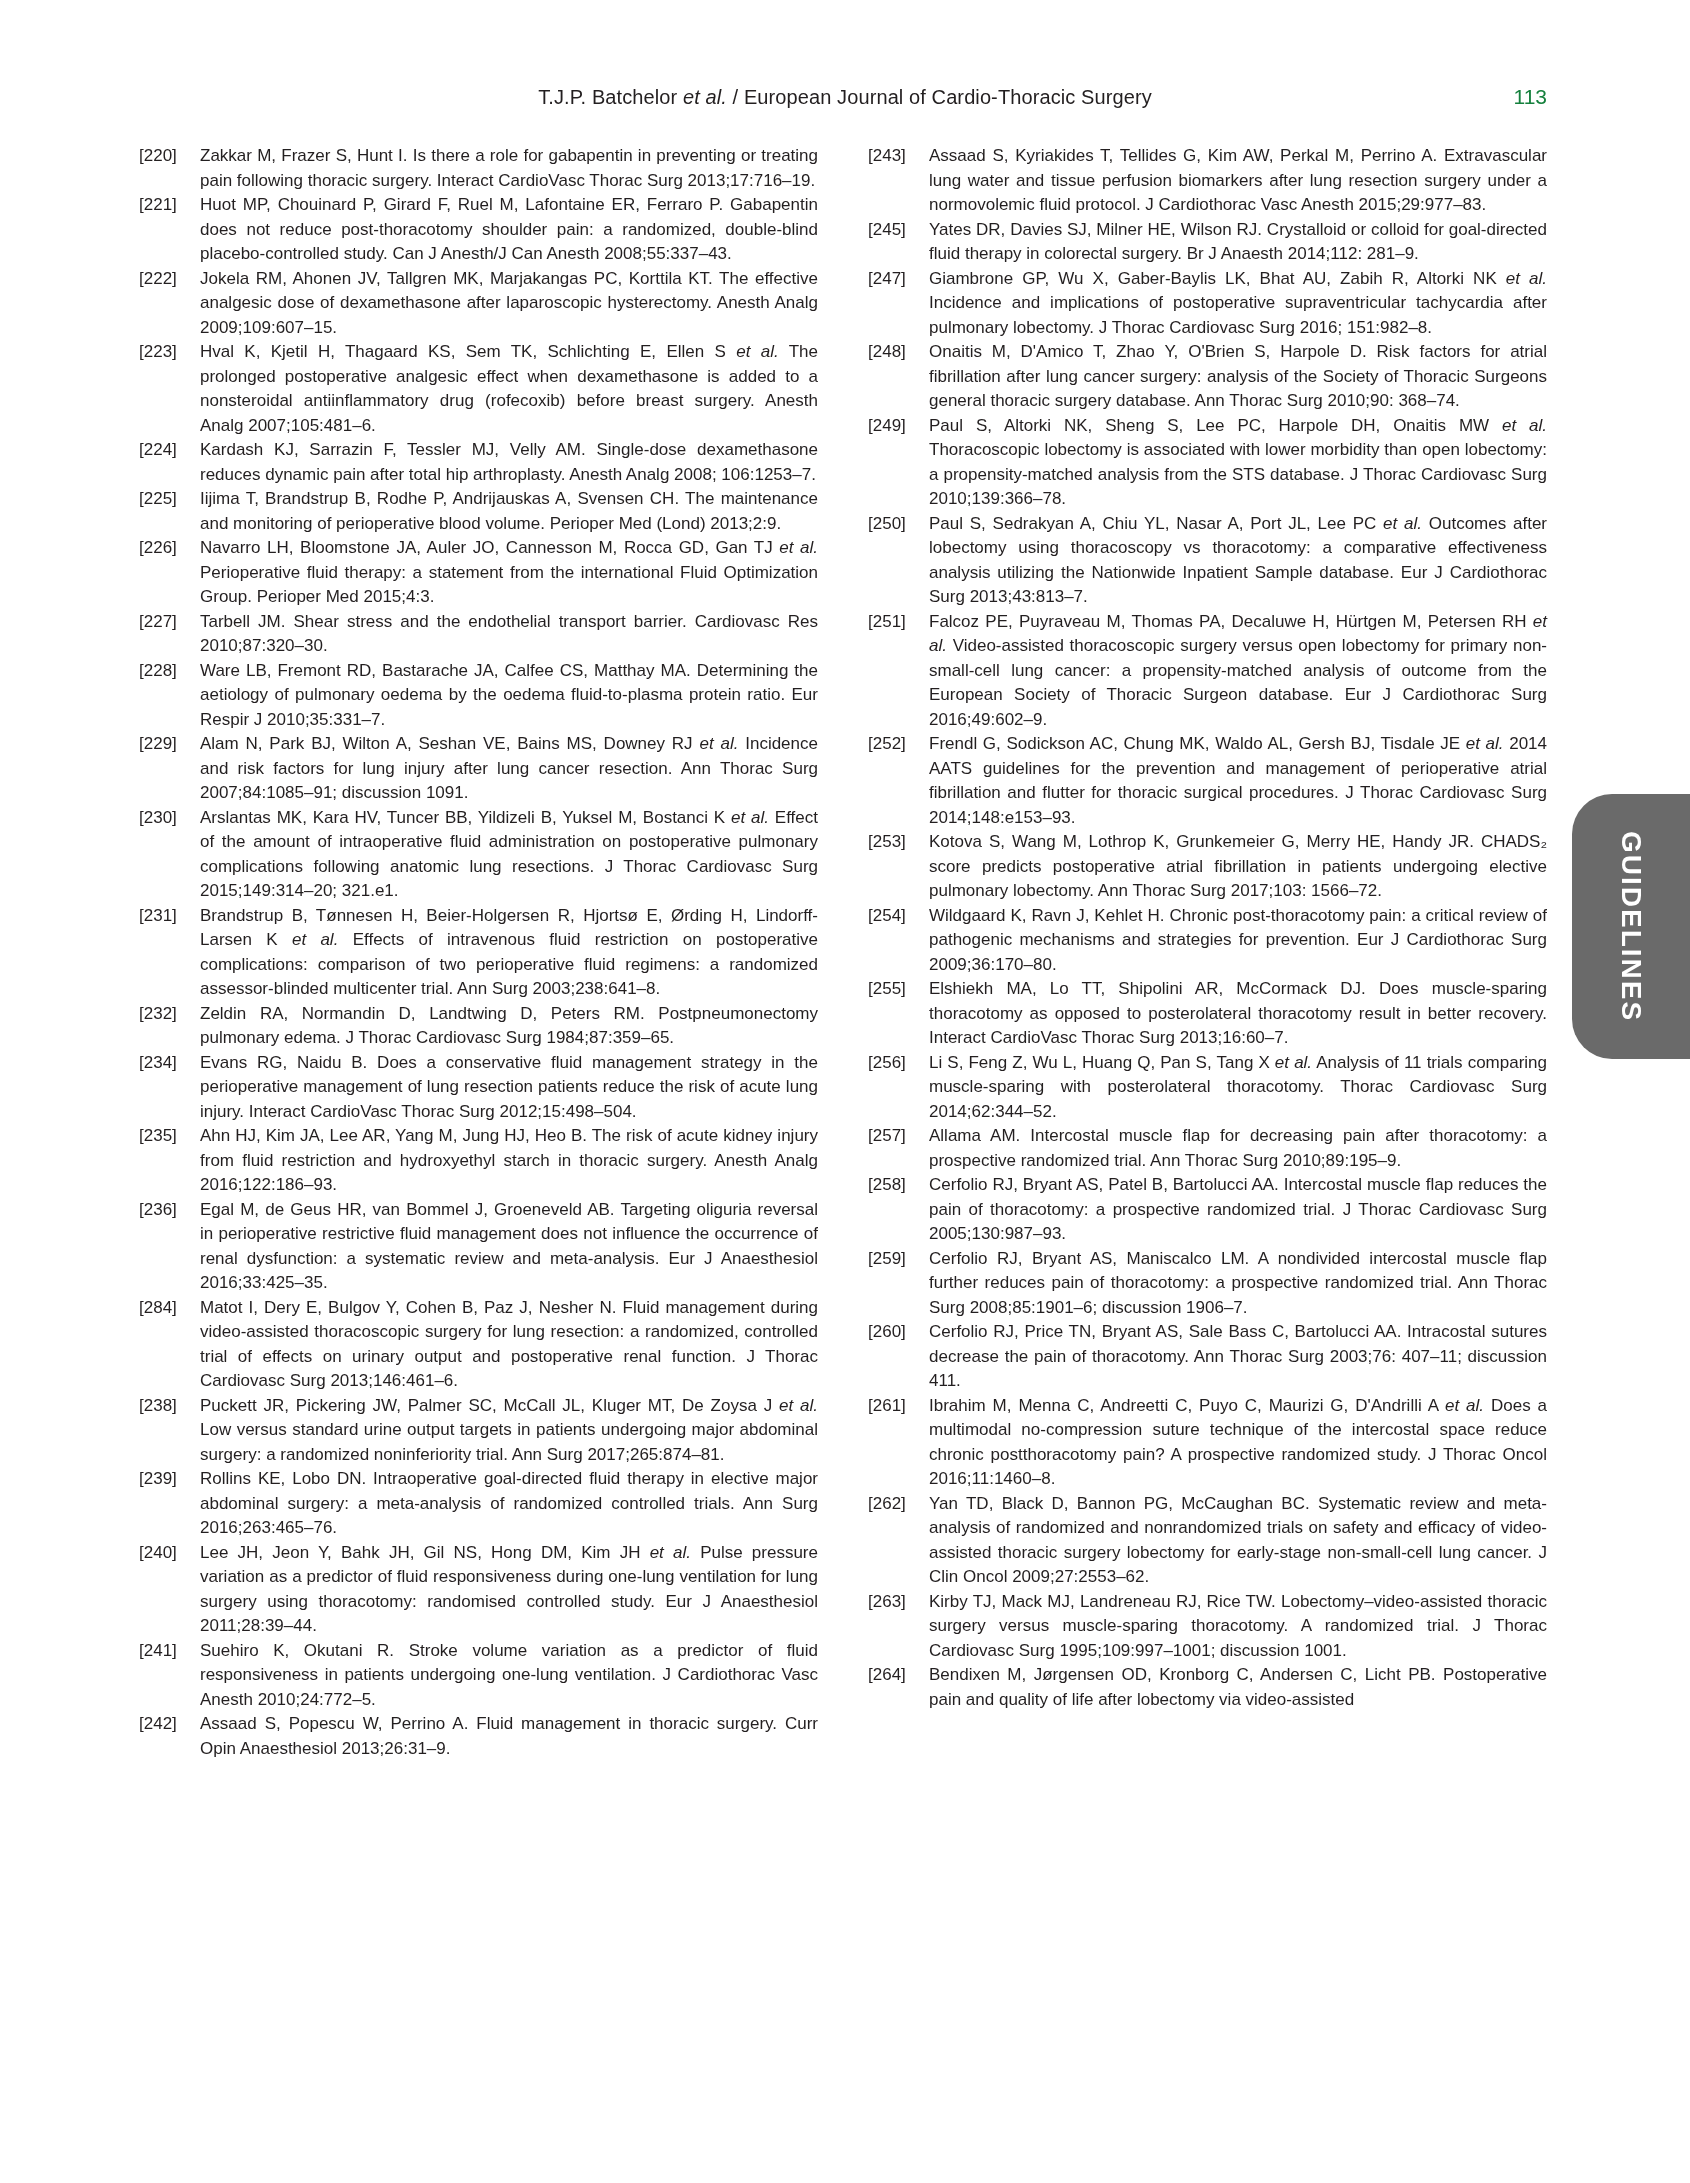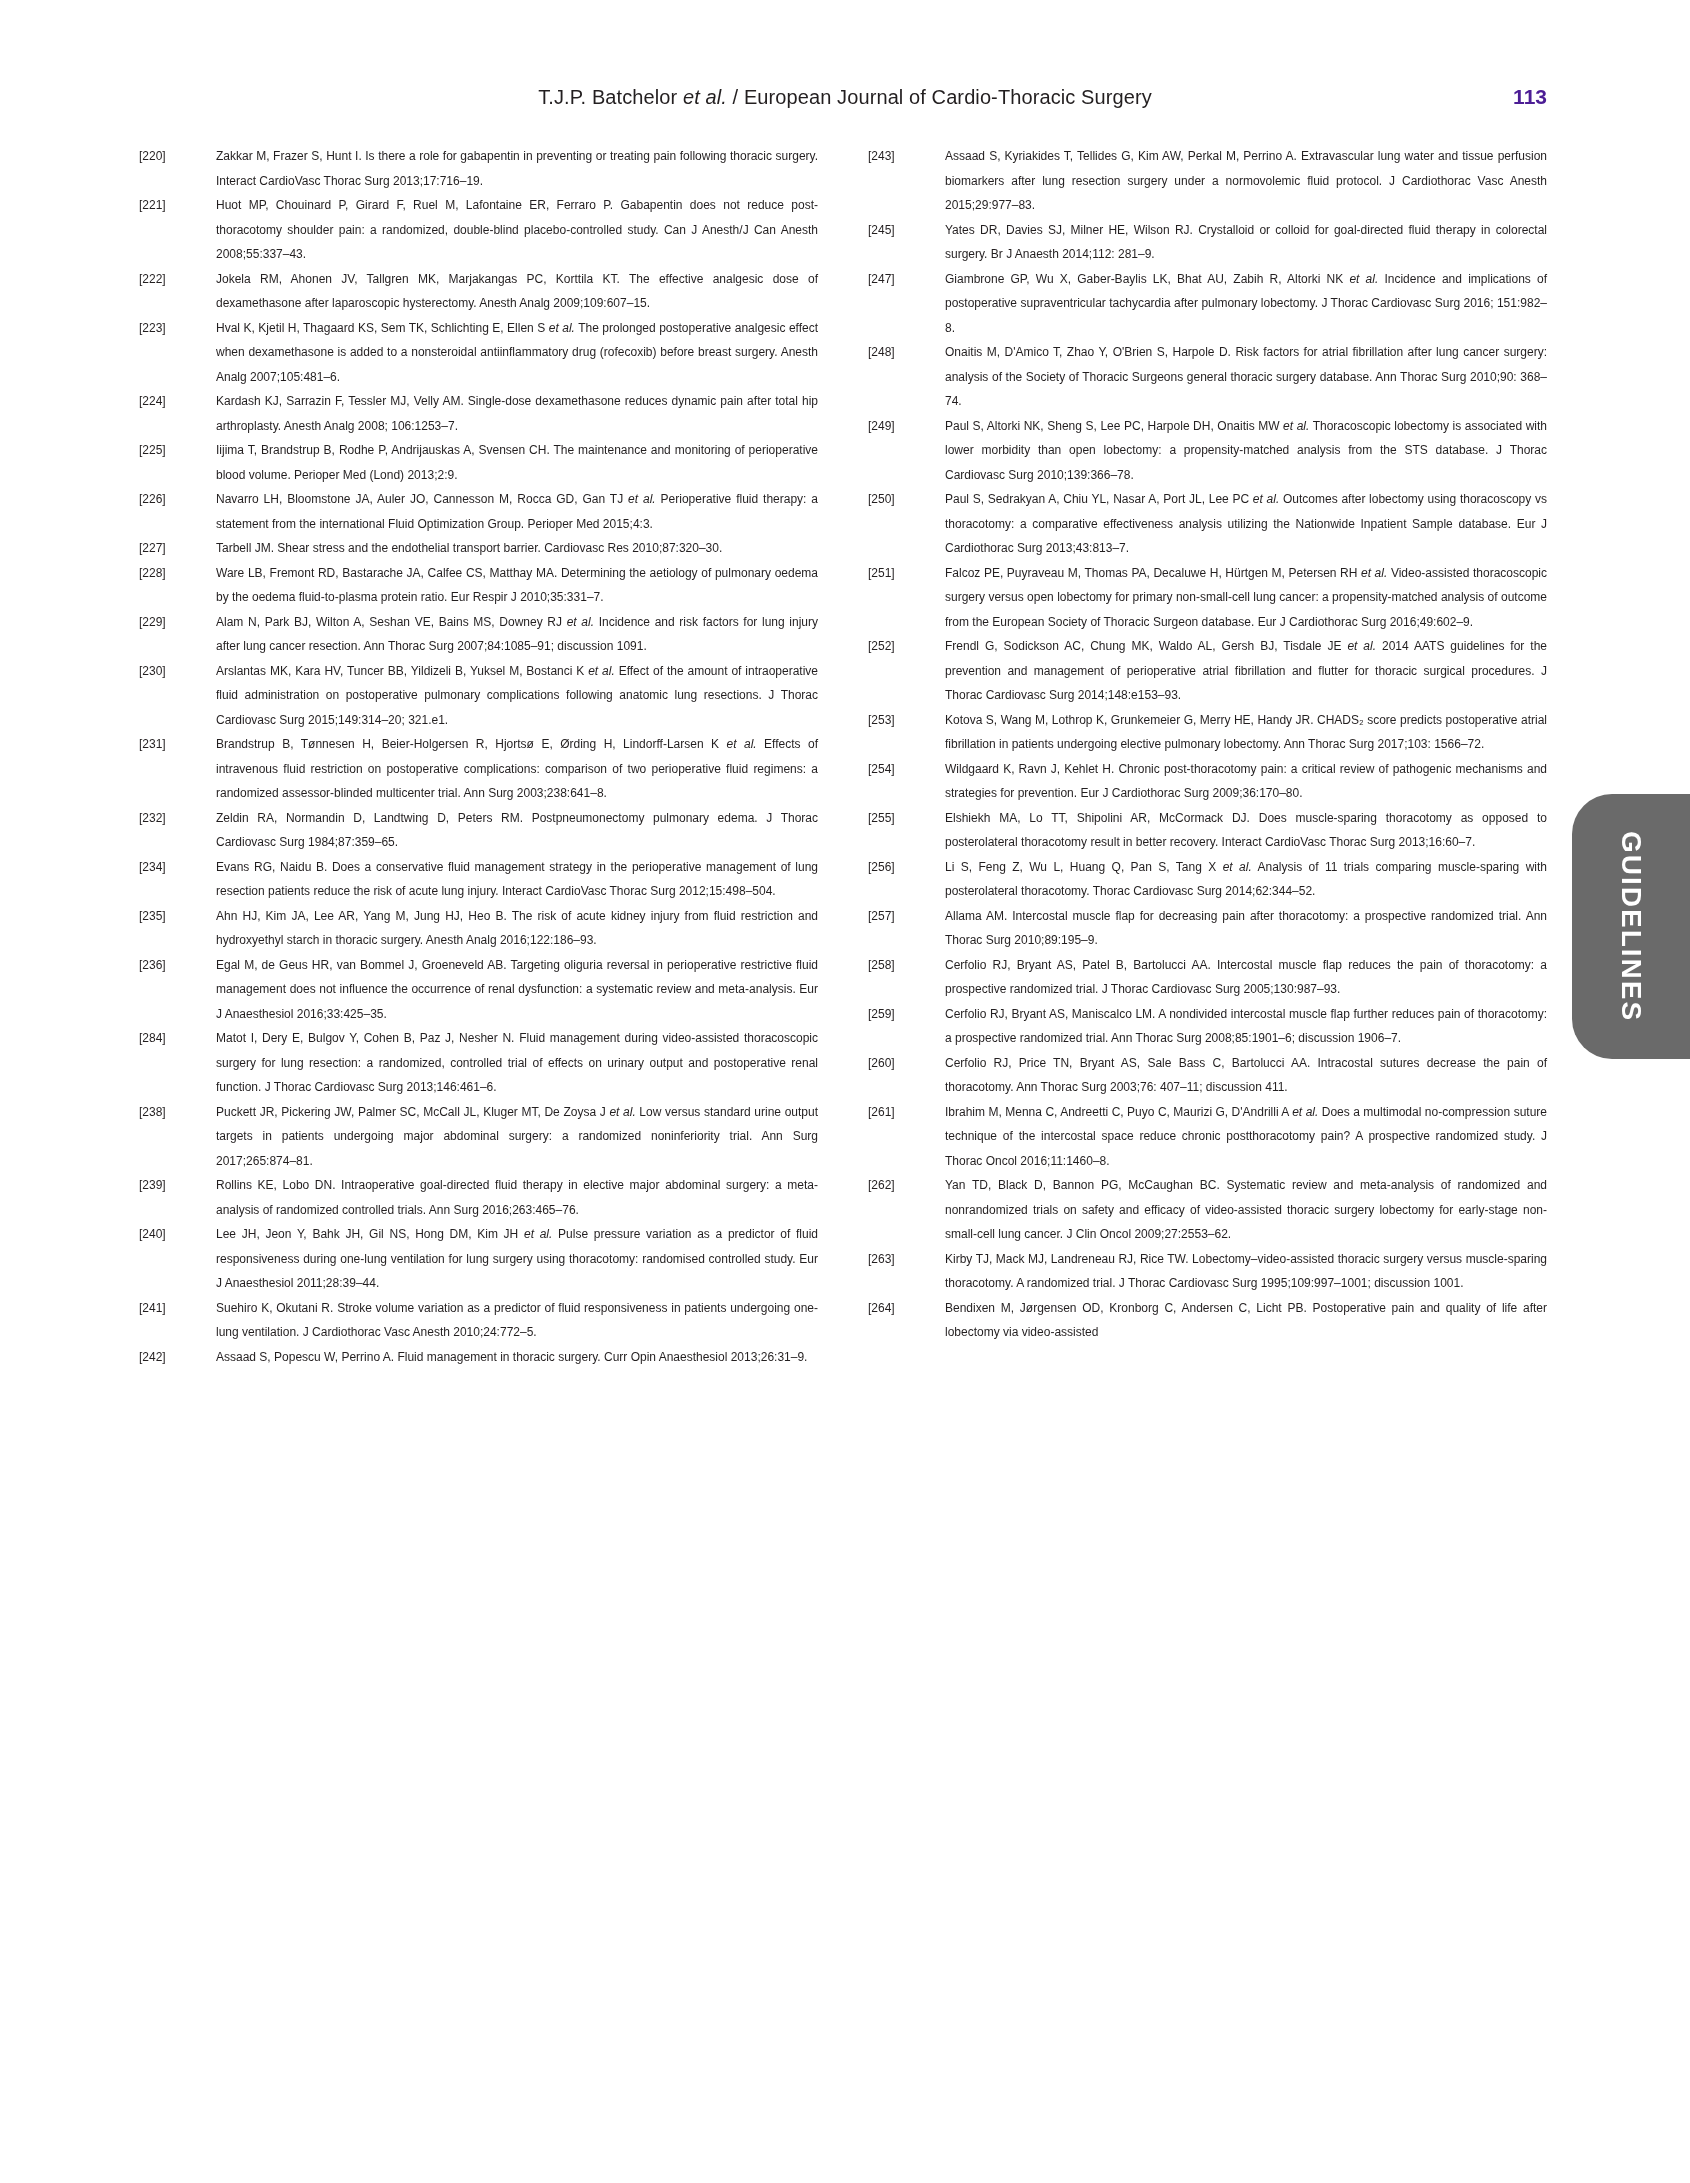--- a/index.html
+++ b/index.html
@@ -27,42 +27,41 @@
     letter-spacing: 0.1px;
     color: #231f20;
     white-space: nowrap;
   }
   .running-head i { font-style: italic; }
   .page-number {
     position: absolute;
     top: 85px;
     right: 143px;
     font-size: 21px;
-    font-weight: 700;
-    color: #4c1d95;
+    font-weight: 400;
+    color: #15803d;
   }
   
   .columns {
     position: absolute;
     top: 144px;
     left: 139px;
     width: 1408px;
     display: flex;
     gap: 50px;
     align-items: flex-start;
   }
   .col {
     width: 679px;
     flex: 0 0 679px;
   }
   .ref {
     display: flex;
-    font-size: 12px;
+    font-size: 17px;
     line-height: 24.5px;
-    gap: 16px;
   }
   .ref-label {
     flex: 0 0 61px;
     text-align: left;
     white-space: nowrap;
   }
   .ref-text {
     flex: 1 1 auto;
     text-align: justify;
   }

